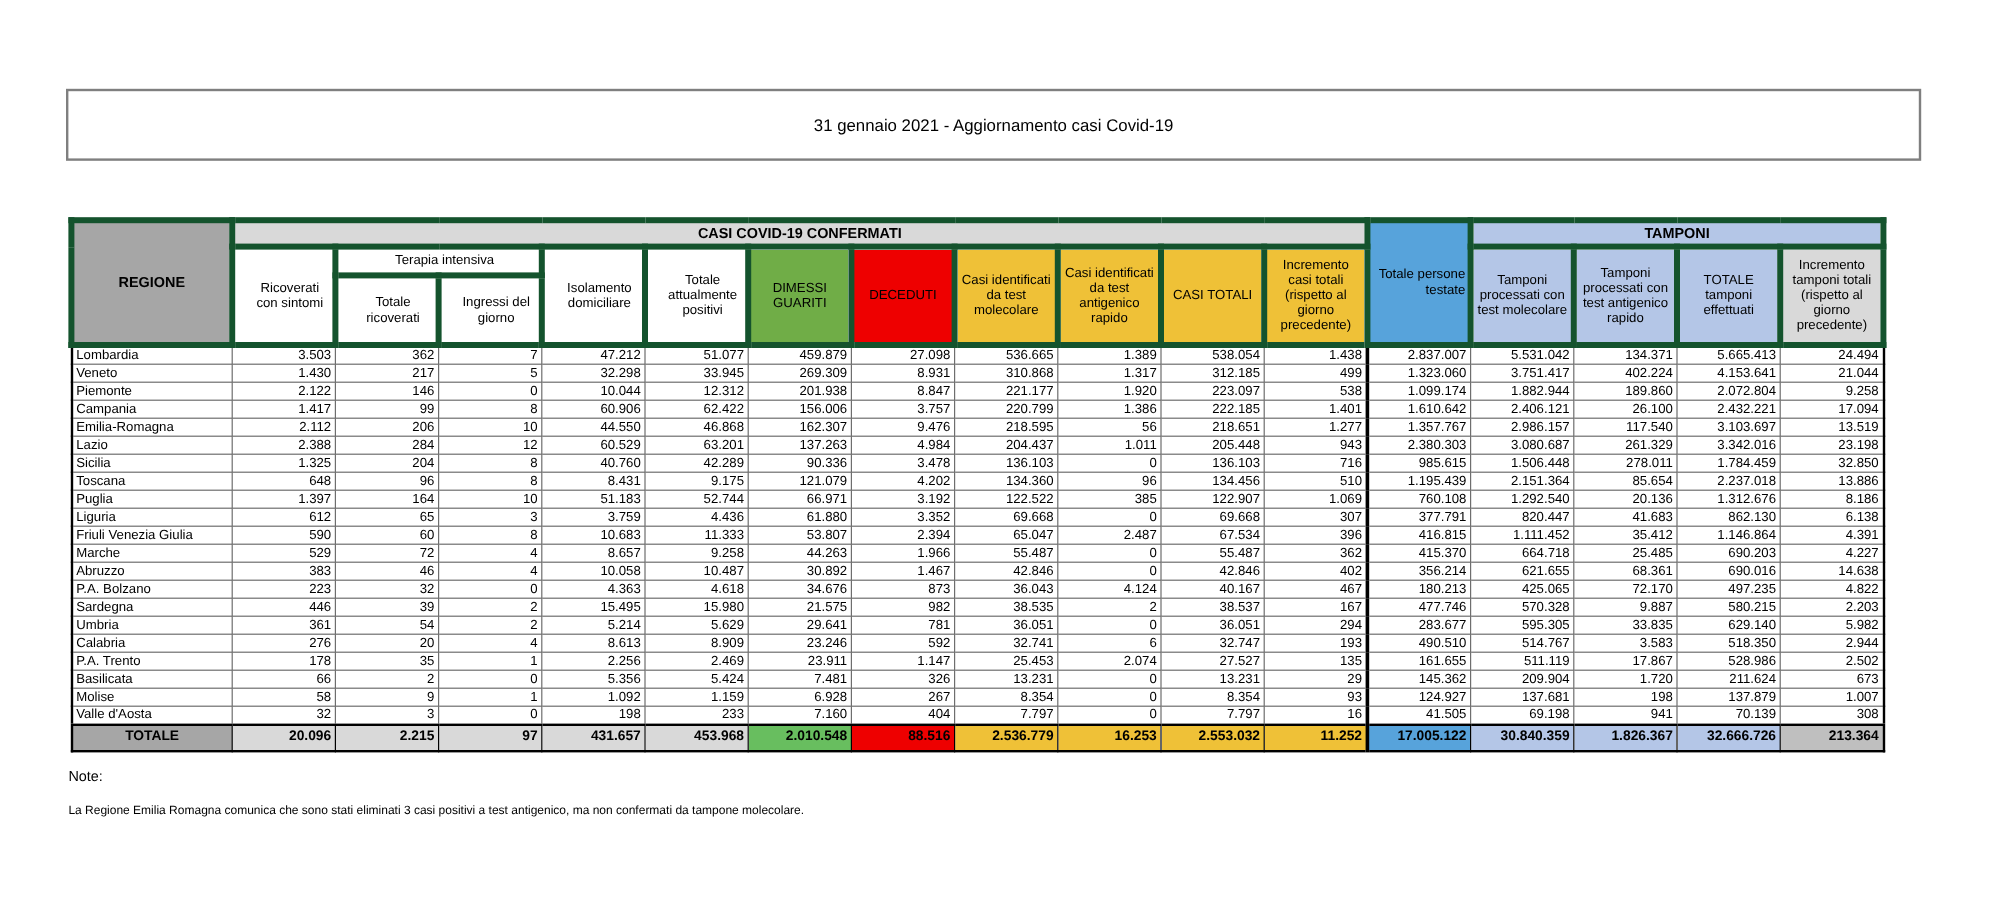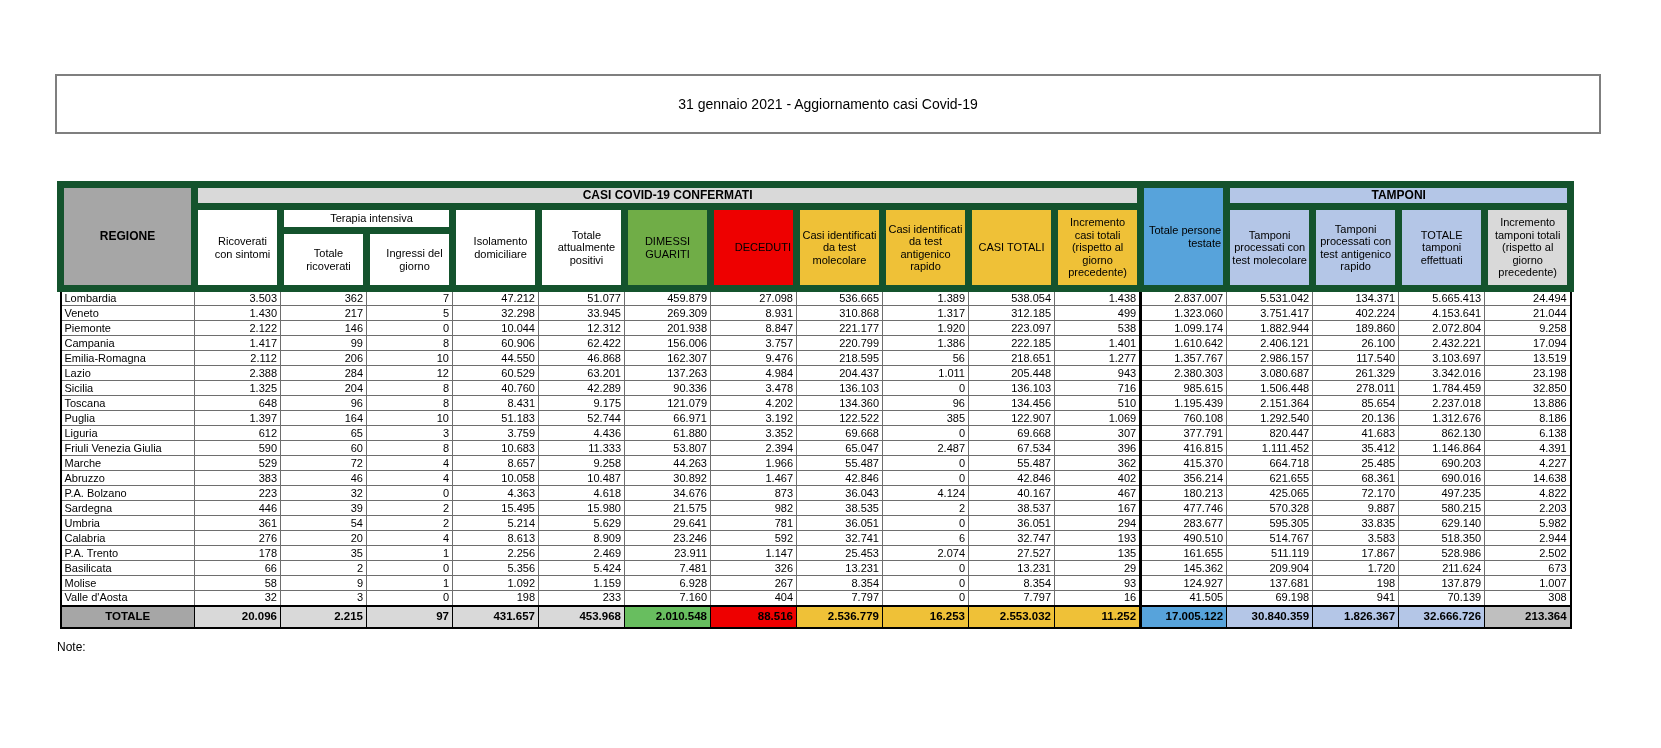--- a/index.html
+++ b/index.html
@@ -13,31 +13,31 @@
                display:flex; flex-direction:column; justify-content:space-evenly; }
   .title-line { text-align:center; font-size:14px; line-height:16px; }
 
   
   table { position:absolute; left:57px; top:181px; width:1514px;
           border-collapse:collapse; table-layout:fixed;
           border:2px solid #000; }
   td { overflow:hidden; }
 
   
-  thead td { border:7px solid #14532d; text-align:center; vertical-align:middle;
+  thead td { border:5px solid #14532d; text-align:center; vertical-align:middle;
              font-size:11px; line-height:12.5px; padding:1px 2px; }
   .hr1 td { height:22px; font-weight:bold; font-size:12px; }
   .hr2 td { height:24px; }
   .hr3 td { height:58px; }
   .h-regione  { background:var(--header_gray); font-weight:bold; font-size:12px;margin-left:28px; }
   .h-band     { background:var(--band_gray); }
   .h-tamponi  { background:var(--periwinkle); }
   .h-plain    { background:#fff;padding-left:12px; }
   .h-green    { background:var(--green);margin-left:32px; }
-  .h-red      { background:var(--red);text-align:right; }
+  .h-red      { background:var(--red); }
   .h-gold     { background:var(--gold); }
   .h-blue     { background:var(--blue); }
   .h-peri     { background:var(--periwinkle); }
   .h-lgray    { background:var(--band_gray); }
 
   
   tbody td { border:1px solid #6e6e6e; font-size:11px; height:15px;
              line-height:13px; padding:0 3px; background:#fff; white-space:nowrap; }
   tbody td.region { text-align:left; }
   tbody td.num { text-align:right; }
@@ -532,14 +532,15 @@
           <td class="num t-blue sep">17.005.122</td>
           <td class="num t-peri">30.840.359</td>
           <td class="num t-peri">1.826.367</td>
           <td class="num t-peri">32.666.726</td>
           <td class="num t-dgray">213.364</td>
         </tr>
       </tbody>
   </table>
 
   <div class="note-heading">Note:</div>
+  <div class="note-body">La Regione Emilia Romagna comunica che sono stati eliminati 3 casi positivi a test antigenico, ma non confermati da tampone molecolare.</div>
 
 </div>
 
 </body></html>

